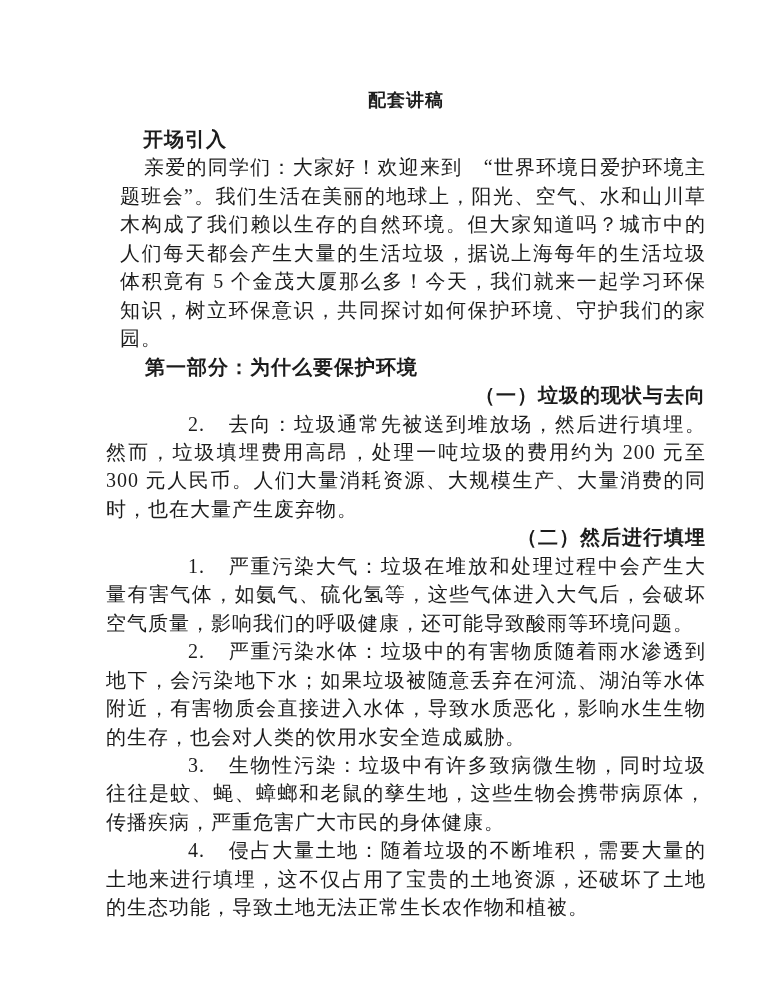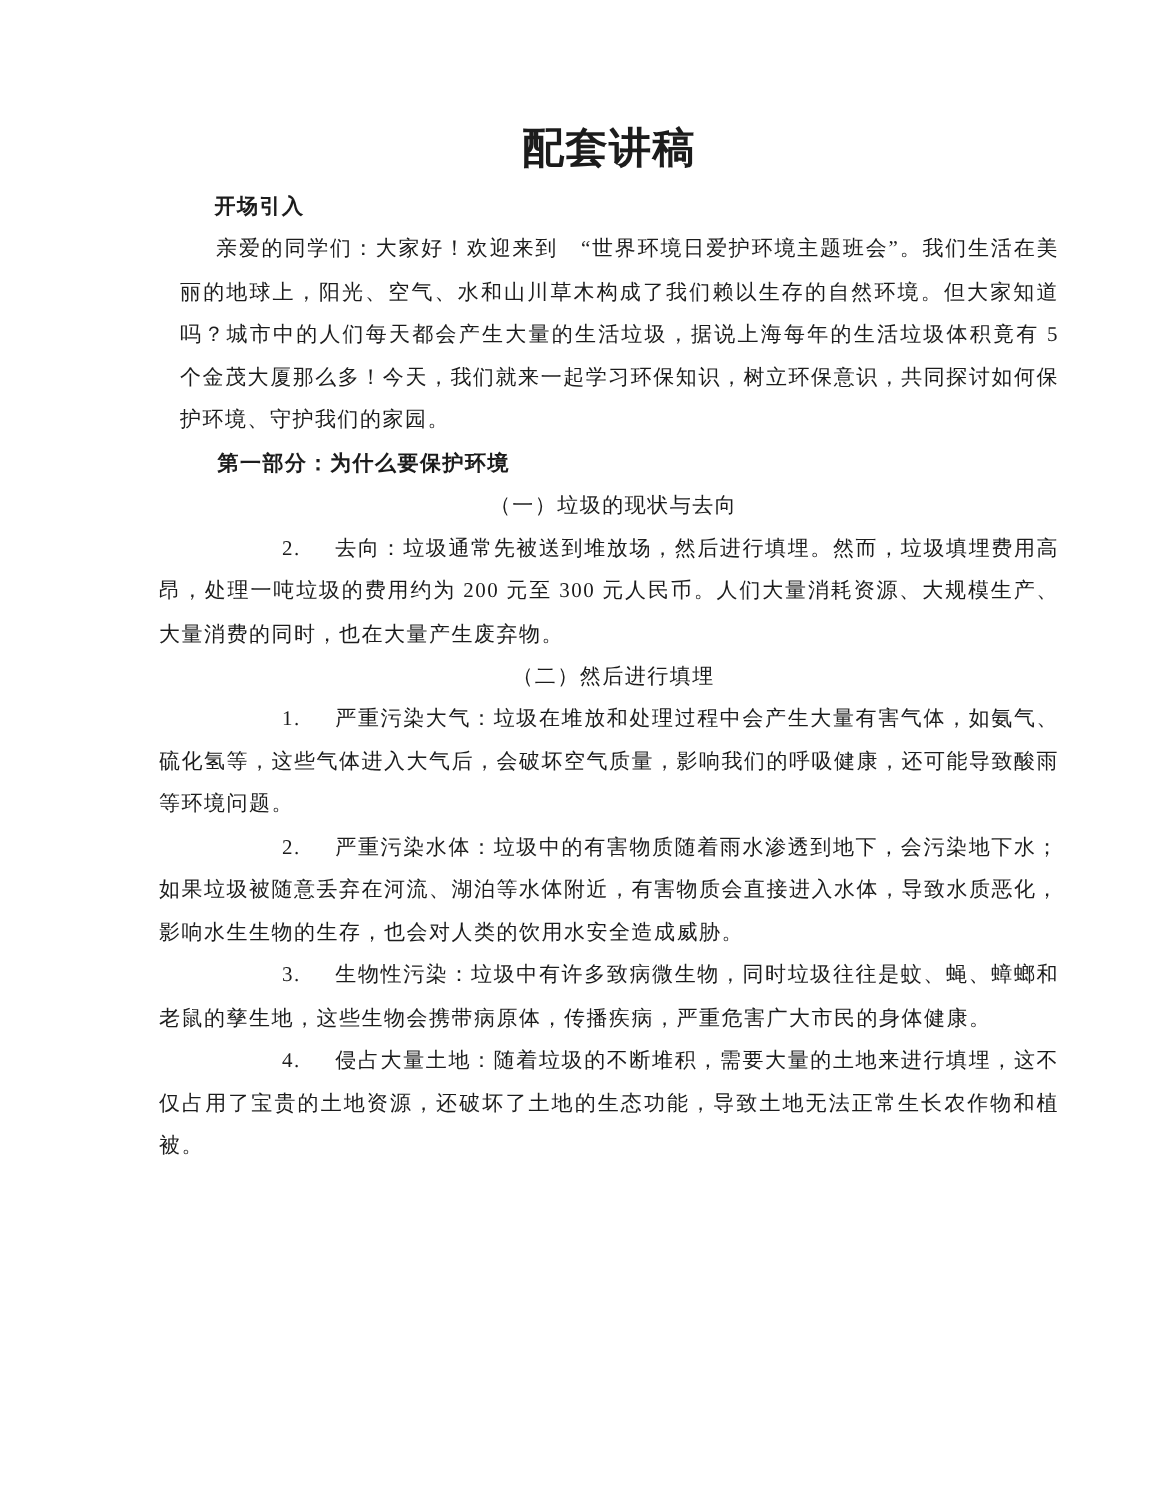--- a/index.html
+++ b/index.html
@@ -15,53 +15,53 @@
     font-family: "Liberation Serif", "DejaVu Serif", serif;
     color: #1c1c1c;
   }
   .doc {
     position: absolute;
     left: 106px;
     top: 83px;
     width: 600px;
   }
   .title {
-    font-size: 28px;
+    font-size: 18px;
     font-weight: bold;
     line-height: 34px;
     letter-spacing: 1px;
     text-align: center;
     margin: 0 0 8px 0;
   }
   .line {
     margin: 0;
-    font-size: 14px;
+    font-size: 20px;
     line-height: 28.45px;
     letter-spacing: 1px;
     text-align: justify;
     text-justify: inter-character;
   }
   .h-opening {
     font-weight: bold;
     margin-left: 37px;
     text-align: left;
   }
   .p-intro {
     margin-left: 14px;
     text-indent: 24px;
   }
   .h-part {
     font-weight: bold;
     margin-left: 39px;
     text-align: left;
   }
   .h-section {
-    font-weight: normal;
+    font-weight: bold;
     margin-left: 6px;
-    text-align: center;
+    text-align: right;
   }
   .p-item {
     text-indent: 82px;
   }
   .num {
     display: inline;
   }
   .tab {
     display: inline-block;
     width: 23px;

